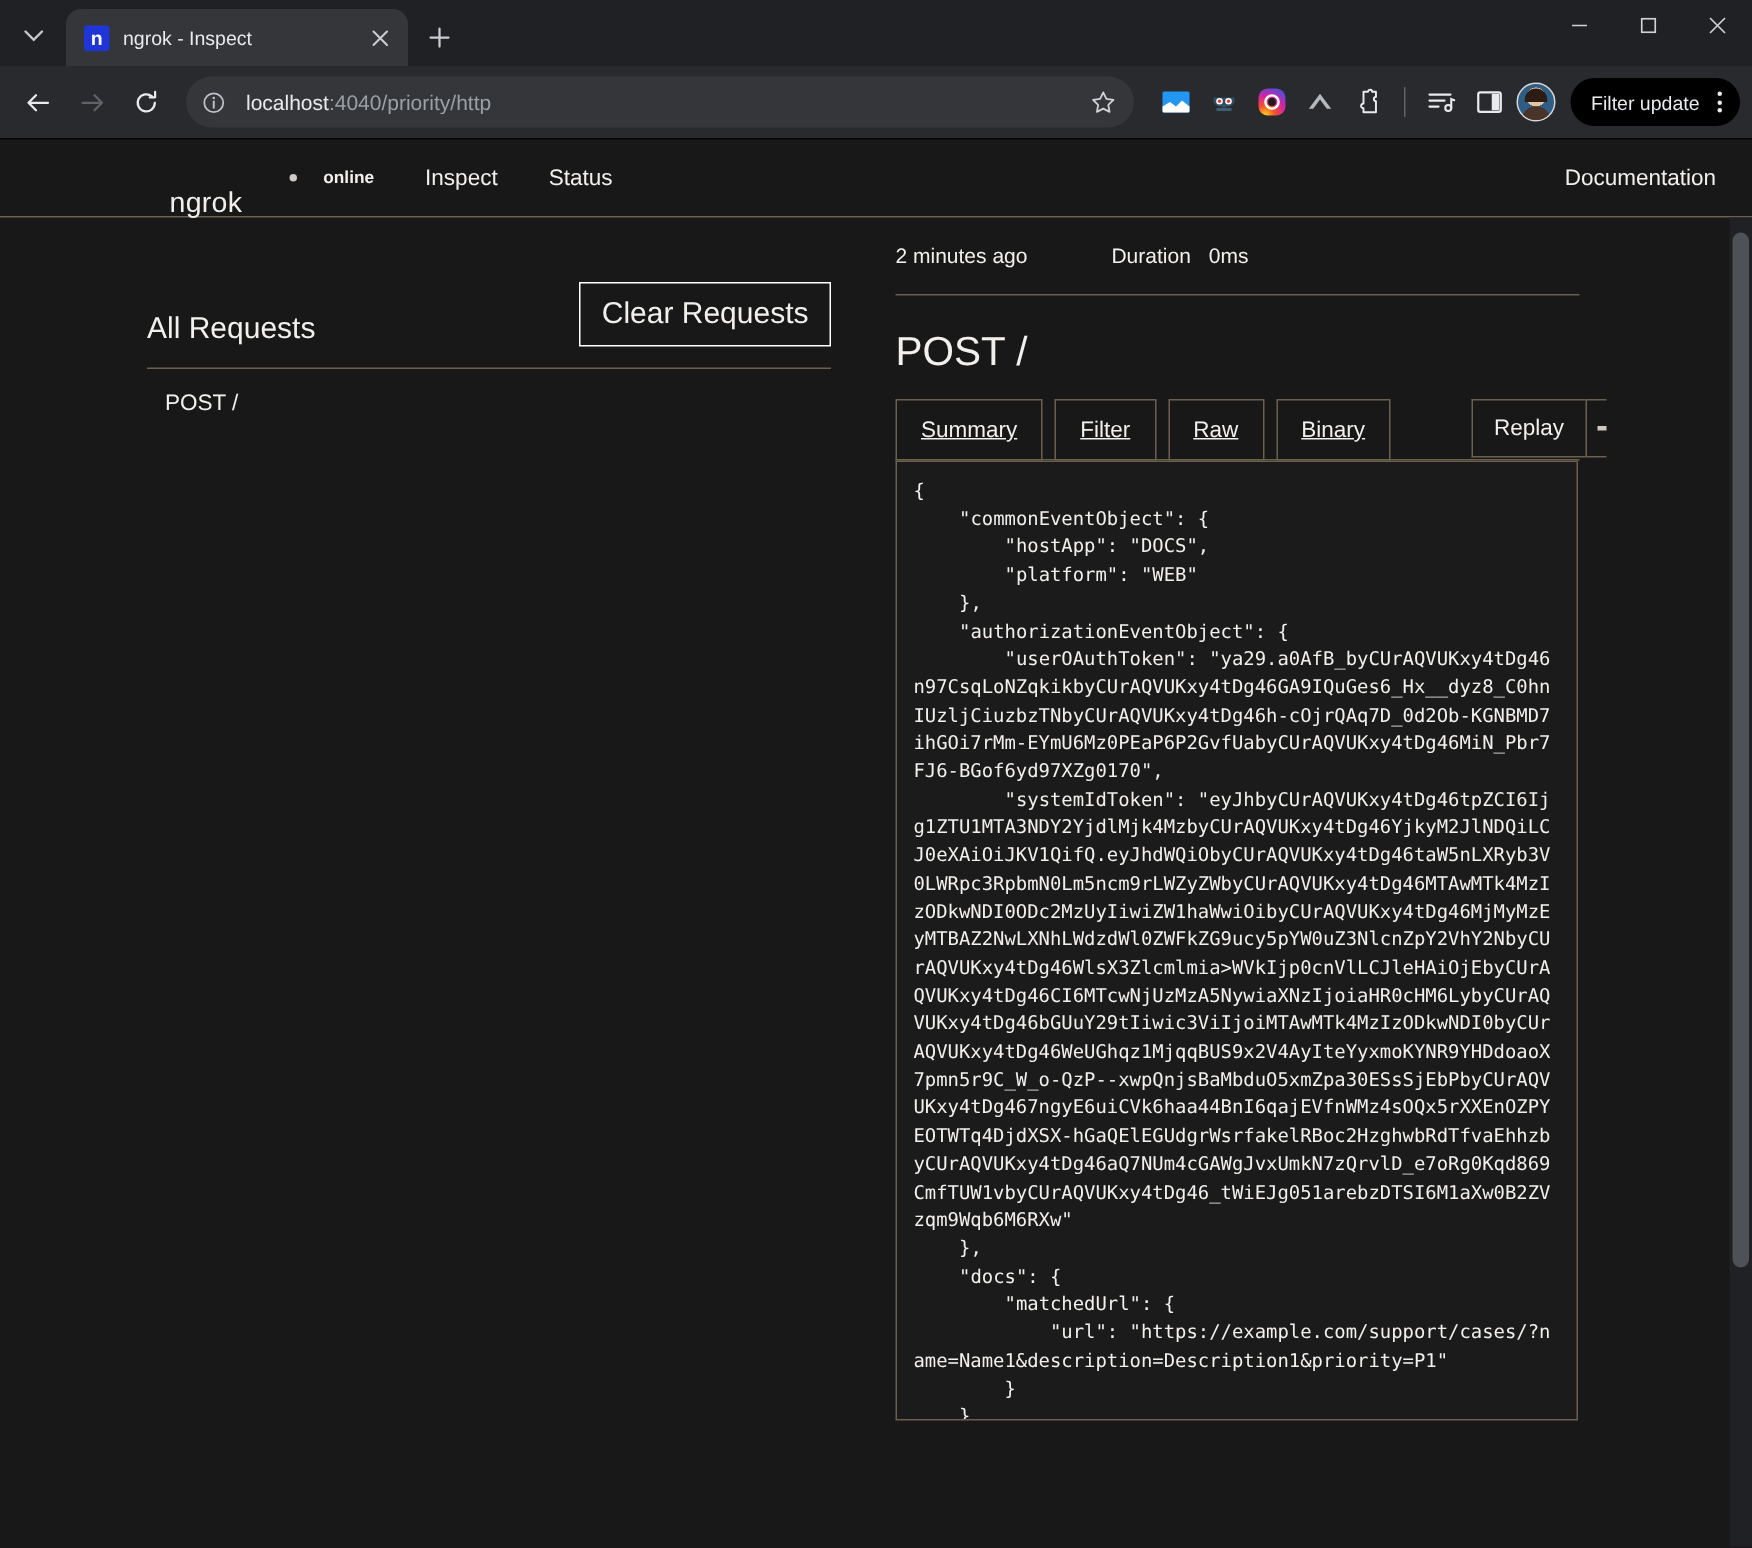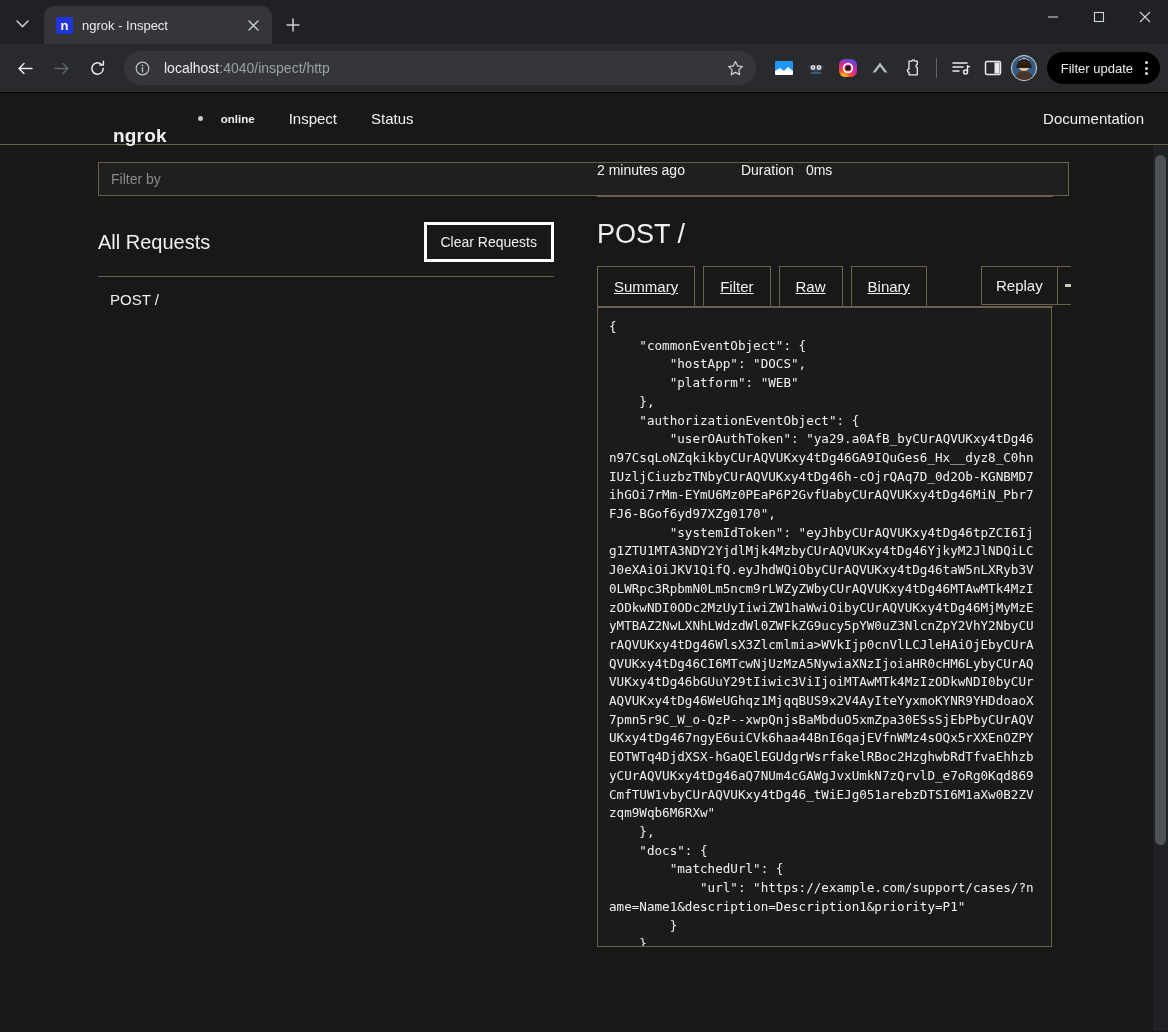--- a/index.html
+++ b/index.html
@@ -89,42 +89,42 @@
 
   
   .page {
     flex: 1; background: #181818; position: relative; overflow: hidden;
     border-top: 1px solid #000;
   }
   .ngrok-header {
     height: 52px; display:flex; align-items:center; padding: 0 24px 0 113px;
     border-bottom: 1px solid #6b5f4e; background:#181818;
   }
-  .brand { color:#f2f0ed; font-size: 19px; font-weight:700; letter-spacing: 0.2px; margin-top: 35px; }
+  .brand { color:#f2f0ed; font-size: 19px; font-weight:400; letter-spacing: 0.2px; margin-top: 35px; }
   .dot { width:5px; height:5px; border-radius:50%; background:#cfcac3; margin: 0 18px 0 31px; }
   .online { color:#f2f0ed; font-size: 11.5px; font-weight:700; }
   .nav-link { color:#f2f0ed; font-size: 15px; margin-left: 34px; }
   .nav-right { margin-left:auto; }
 
   .content { display:flex; padding: 0; height: calc(100% - 53px); position:relative; }
 
   
   .left-col { width: 487px; padding: 17px 0 0 98px; }
   .filter-input {
     width: 971px; height: 34px; background:#1f1f1f; border: 1px solid #6b5f4e;
     color:#8c8c8c; font-size: 14px; padding: 0 12px; outline: none;
     font-family: "Liberation Sans", sans-serif;
   }
   .filter-input::placeholder { color:#8a8a8a; }
 
-  .req-head { display:flex; align-items:center; padding: 26px 0 0 0; width: 456px; gap: 12px; }
+  .req-head { display:flex; align-items:flex-end; padding: 26px 0 0 0; width: 456px; gap: 12px; }
   .req-title { color:#f2f0ed; font-size: 20px; }
   .clear-btn {
-    margin-left:auto; background: transparent; border: 3px solid #ffffff;
-    color:#f2f0ed; font-size: 14px; padding: 9px 14px; cursor: pointer;
+    margin-left:auto; background: transparent; border: 1px solid #ffffff;
+    color:#f2f0ed; font-size: 20px; padding: 9px 14px; cursor: pointer;
     font-family: "Liberation Sans", sans-serif;
   }
   .req-divider { width: 456px; height: 1px; background:#6b5f4e; margin-top: 14px; }
   .req-row { width: 456px; padding: 14px 0 0 12px; color:#f2f0ed; font-size: 15px; cursor:pointer; }
 
   
   .right-col {
     position:absolute; left: 585px; top: 0; width: 486px; height: 100%;
     padding: 17px 0 0 12px; overflow: hidden;
   }
@@ -232,21 +232,21 @@
     </div>
 
     <div class="omnibox">
       <div class="omni-info">
         <svg width="15" height="15" viewBox="0 0 15 15">
             <circle cx="7.5" cy="7.5" r="6.3" stroke="#bdc1c6" stroke-width="1.2" fill="none"></circle>
             <path d="M7.5 6.6v4.2" stroke="#bdc1c6" stroke-width="1.3" stroke-linecap="round"></path>
             <circle cx="7.5" cy="4.3" r="0.85" fill="#bdc1c6"></circle>
           </svg>
       </div>
-      <div class="omni-url"><b>localhost</b><span>:4040/inspect/http</span></div>
+      <div class="omni-url"><b>localhost</b><span>:4040/priority/http</span></div>
       <div class="omni-star">
         <svg width="17" height="17" viewBox="0 0 17 17">
             <path d="M8.5 1.6l2.1 4.3 4.7.7-3.4 3.3.8 4.7-4.2-2.2-4.2 2.2.8-4.7L1.7 6.6l4.7-.7z" stroke="#cfd2d6" stroke-width="1.2" fill="none" stroke-linejoin="round"></path>
           </svg>
       </div>
     </div>
 
     <div class="ext-icons">
       <div class="ext">
         <svg width="20" height="20" viewBox="0 0 20 20">
@@ -322,21 +322,20 @@
       <span class="dot"></span>
       <span class="online">online</span>
       <a class="nav-link">Inspect</a>
       <a class="nav-link">Status</a>
       <a class="nav-link nav-right">Documentation</a>
     </div>
 
     <div class="content">
 
       <div class="left-col">
-        <input class="filter-input" type="text" placeholder="Filter by" style="">
         <div class="req-head">
           <span class="req-title">All Requests</span>
           <button class="clear-btn">Clear Requests</button>
         </div>
         <div class="req-divider"></div>
         <div class="req-row">POST /</div>
       </div>
 
       <div class="right-col">
         <div class="meta-row">

